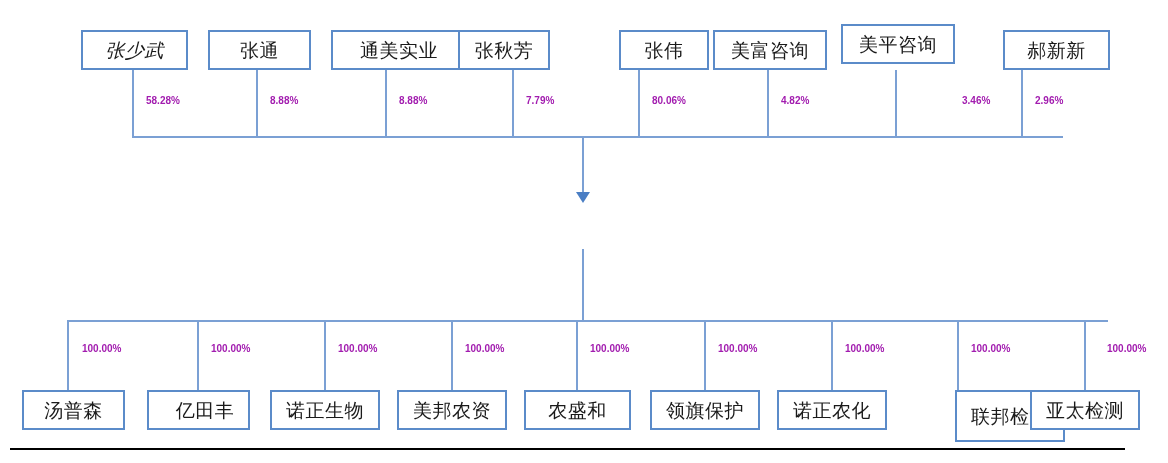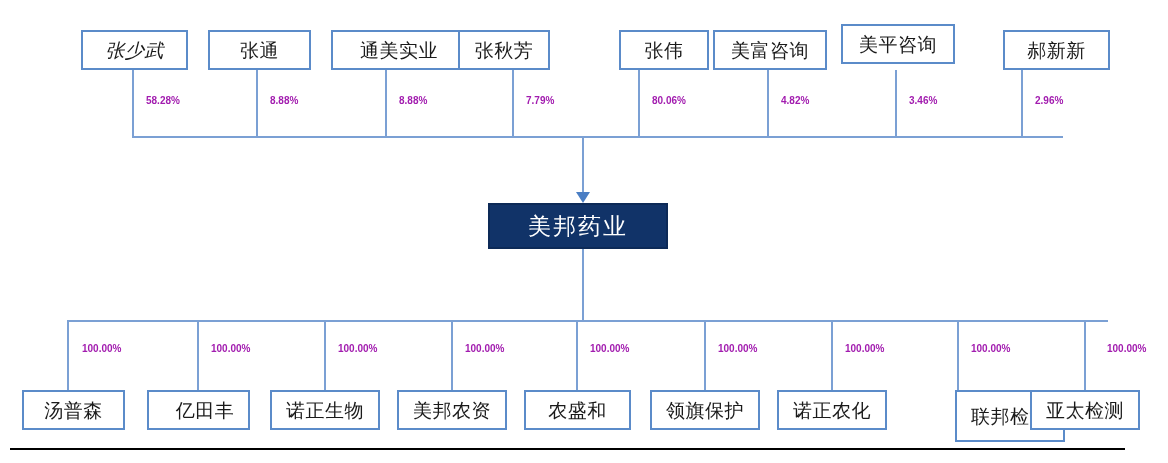--- a/index.html
+++ b/index.html
@@ -100,29 +100,28 @@
       <div class="vline" style="left: 895px; top: 70px; height: 68px;"></div>
       <div class="vline" style="left: 1021px; top: 70px; height: 68px;"></div>
     </div>
   <div id="shareholder-pcts">
       <div class="pct" style="left: 146px; top: 96px;">58.28%</div>
       <div class="pct" style="left: 270px; top: 96px;">8.88%</div>
       <div class="pct" style="left: 399px; top: 96px;">8.88%</div>
       <div class="pct" style="left: 526px; top: 96px;">7.79%</div>
       <div class="pct" style="left: 652px; top: 96px;">80.06%</div>
       <div class="pct" style="left: 781px; top: 96px;">4.82%</div>
-      <div class="pct" style="left: 909px; top: 96px;">3.46%</div>
+      <div class="pct" style="left: 962px; top: 96px;">3.46%</div>
       <div class="pct" style="left: 1035px; top: 96px;">2.96%</div>
     </div>
 
   <div class="hline" id="top-bus" style="left: 132px; top: 136px; width: 931px;"></div>
   <div class="vline" id="top-drop" style="left: 582px; top: 136px; height: 56px;"></div>
   <div class="arrow-head" id="top-arrow" style="left: 576px; top: 192px;"></div>
 
-  <div class="node center" id="center-node" style="left: 488px; top: 203px; width: 180px; height: 46px;">美邦药业</div>
 
   <div class="vline" id="bottom-drop" style="left: 582px; top: 249px; height: 71px;"></div>
   <div class="hline" id="bottom-bus" style="left: 67px; top: 320px; width: 1041px;"></div>
 
   <div id="subsidiary-stubs">
       <div class="vline" style="left: 67px; top: 320px; height: 70px;"></div>
       <div class="vline" style="left: 197px; top: 320px; height: 70px;"></div>
       <div class="vline" style="left: 324px; top: 320px; height: 70px;"></div>
       <div class="vline" style="left: 451px; top: 320px; height: 70px;"></div>
       <div class="vline" style="left: 576px; top: 320px; height: 70px;"></div>

